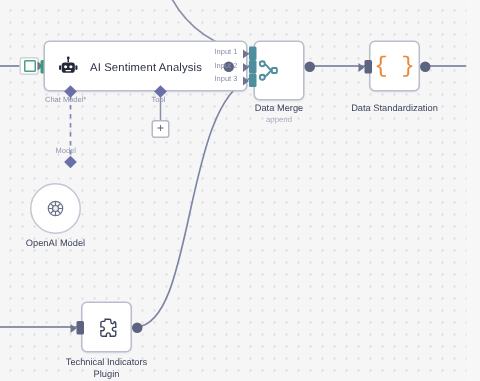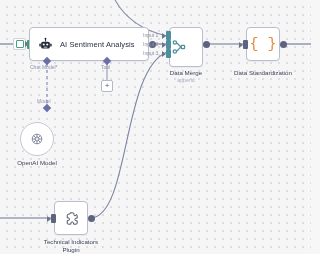--- a/index.html
+++ b/index.html
@@ -20,21 +20,21 @@
   
   .node{position:absolute;box-sizing:border-box;}
 
   .box{
     background:#ffffff;border:1px solid #b9bdcc;border-radius:4px;
     box-shadow:0 1px 1px rgba(30,35,60,.05);
     display:flex;align-items:center;
   }
 
   
-  #n-ai{left:29px;top:27px;width:120px;height:34px;}
+  #n-ai{left:29px;top:27px;width:136px;height:34px;}
   #n-ai .ico{width:30px;display:flex;align-items:center;justify-content:center;}
   #n-ai .ttl{font-size:7.5px;color:#2b2f44;letter-spacing:.1px;white-space:nowrap;}
 
   
   .sq{width:34px;height:34px;justify-content:center;}
   #n-merge{left:169px;top:27px;width:34px;height:40px;}
   #n-std{left:246px;top:27px;}
   #n-plug{left:54px;top:201px;}
 
   

